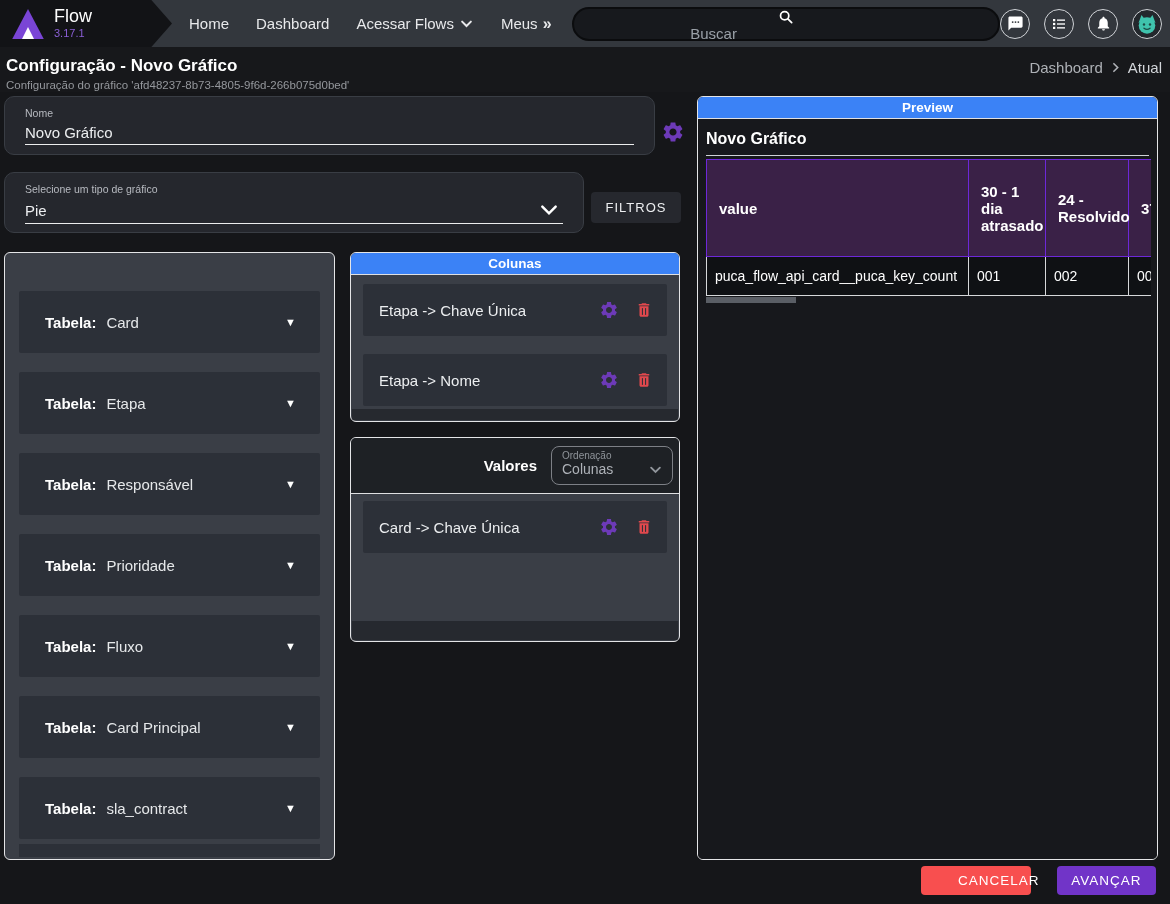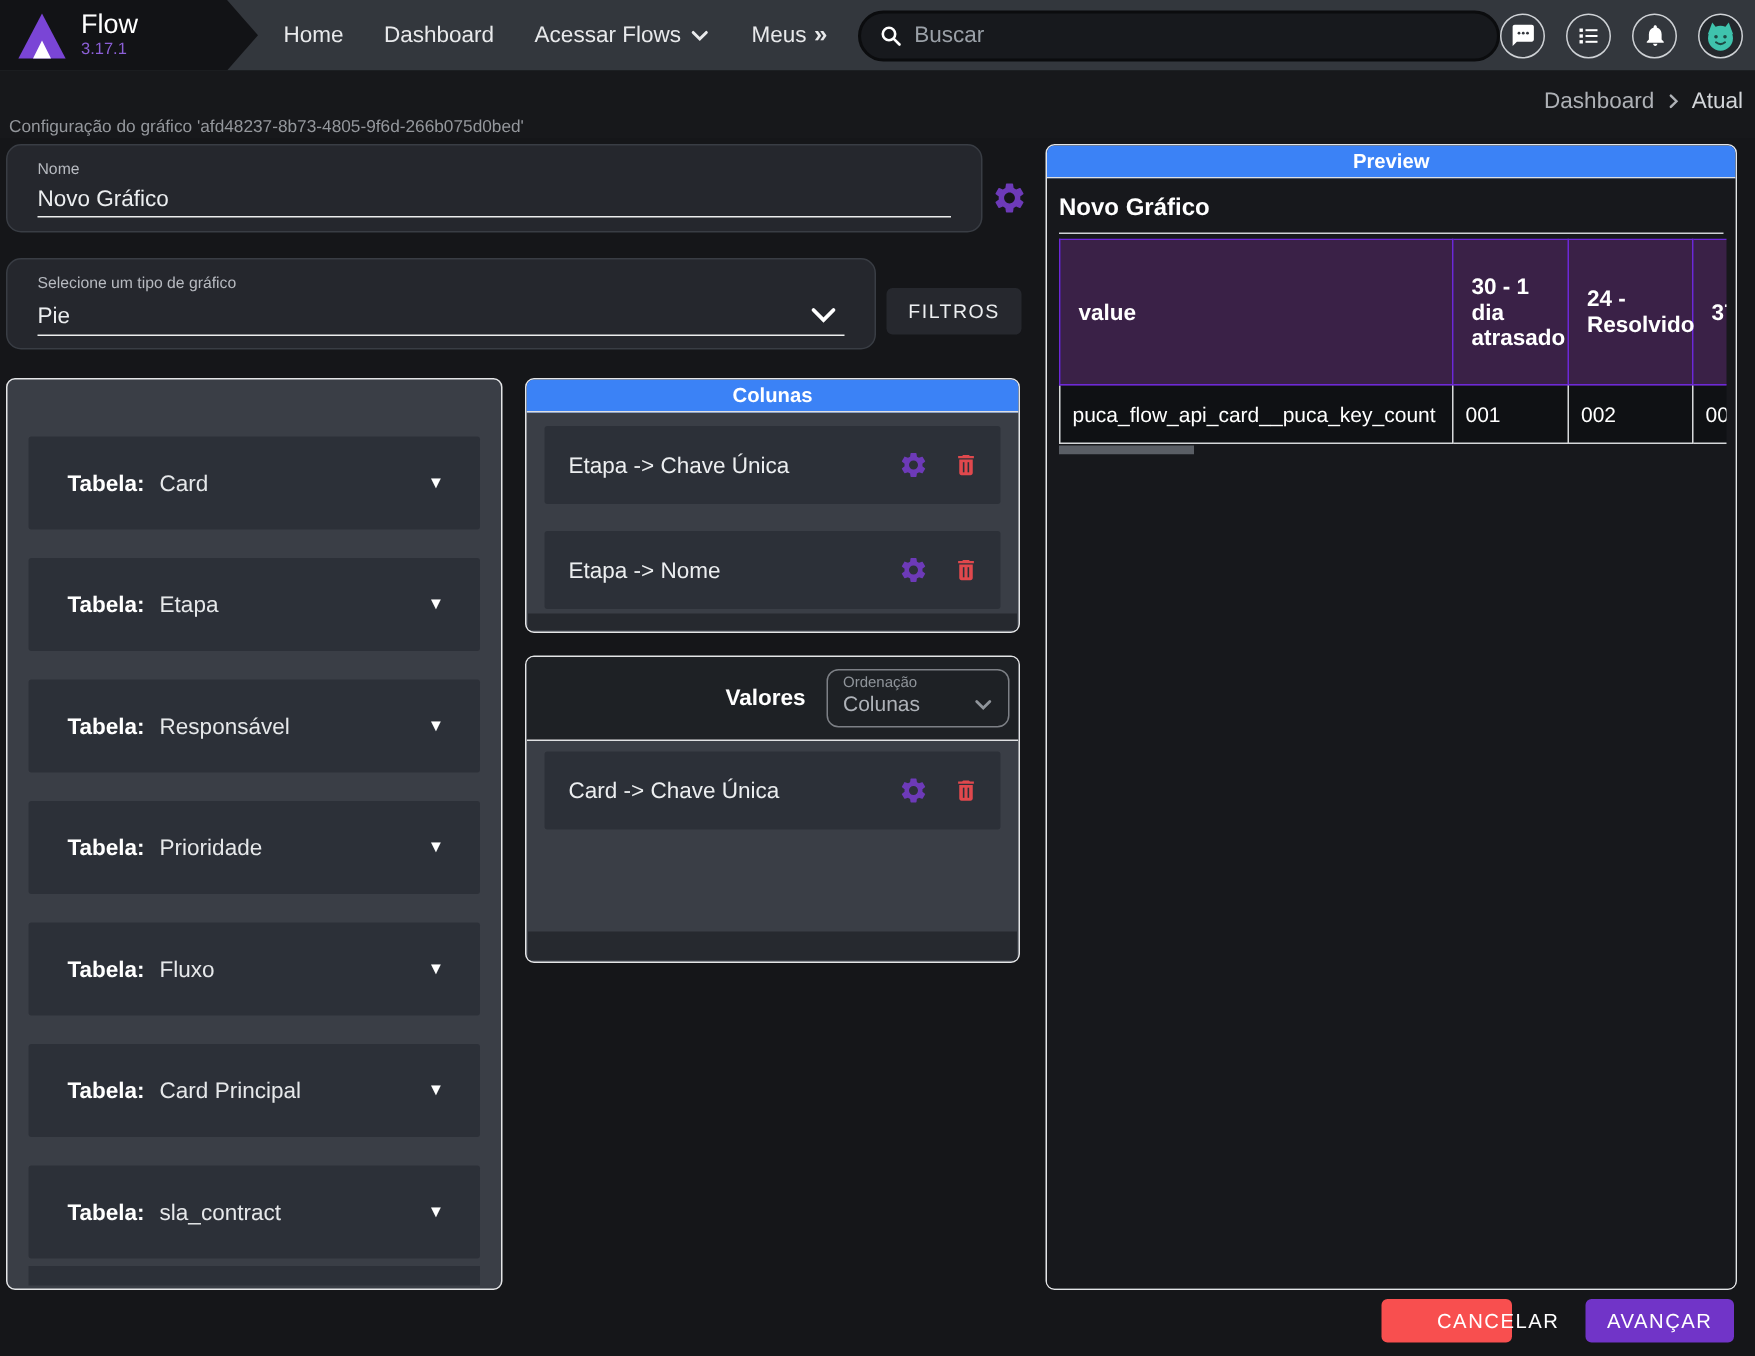--- a/index.html
+++ b/index.html
@@ -8,21 +8,21 @@
 
   
   .navbar { position:absolute; top:0; left:0; width:1170px; height:47px; background:#33373d; display:flex; align-items:center; }
   .brand { position:relative; width:172px; height:47px; background:#121316; clip-path:polygon(0 0,88% 0,100% 50%,88% 100%,0 100%); display:flex; align-items:center; padding-left:10px; flex:0 0 172px; cursor:pointer; }
   .brand-text { margin-left:8px; line-height:1.05; }
   .brand-name { color:#fff; font-weight:normal; font-size:18px; }
   .brand-ver { color:#8b5fd6; font-size:11px; margin-top:2px; }
   .nav-links { display:flex; align-items:center; gap:27px; margin-left:17px; }
   .nav-link { color:#e8e9eb; font-size:15px; text-decoration:none; cursor:pointer; display:flex; align-items:center; gap:5px; white-space:nowrap; }
   .nav-link .dbl { font-weight:bold; font-size:16px; }
-  .searchbox { margin-left:20px; width:458px; height:34px; background:#17191d; border:2px solid #0b0c0e; border-radius:17px; display:flex; align-items:center; padding:0 12px; }
+  .searchbox { margin-left:20px; width:458px; height:34px; background:#17191d; border:2px solid #0b0c0e; border-radius:17px; display:flex; align-items:center; padding:0 12px;flex-direction:column; }
   .searchbox input { flex:1; background:transparent; border:none; outline:none; color:#e8e9eb; font-size:15px; margin-left:8px; font-family:inherit; }
   .searchbox input::placeholder { color:#9aa0a7; }
   .nav-right { margin-left:auto; display:flex; align-items:center; gap:14px; padding-right:8px; }
   .circle-btn { width:30px; height:30px; border-radius:50%; border:1.5px solid #cfd2d6; display:flex; align-items:center; justify-content:center; cursor:pointer; background:transparent; }
   .circle-btn.avatar { background:#23272c; }
 
   
   .page-head { position:absolute; top:47px; left:0; width:1170px; height:45px; background:#17181b; }
   .page-title { position:absolute; top:9px; left:6px; color:#fff; font-size:17px; font-weight:bold; }
   .page-sub { position:absolute; top:32px; left:6px; color:#94979c; font-size:11.5px; }
@@ -163,20 +163,21 @@
               <circle cx="9" cy="12.5" r="1.2" fill="#1d4a44"></circle>
               <circle cx="15" cy="12.5" r="1.2" fill="#1d4a44"></circle>
               <path d="M9 16.2 q3 2.4 6 0" stroke="#1d4a44" fill="none" stroke-width="1.4" stroke-linecap="round"></path>
             </svg>
         </span>
       </div>
     </div>
   </header>
 
   <section class="page-head">
+    <h1 class="page-title">Configuração - Novo Gráfico</h1>
     <div class="page-sub">Configuração do gráfico 'afd48237-8b73-4805-9f6d-266b075d0bed'</div>
     <div class="breadcrumb">
       <span class="crumb-parent">Dashboard</span>
       <span>
         <svg width="13" height="13" viewBox="0 0 24 24" fill="none" stroke="#aeb1b6" stroke-width="3" stroke-linecap="round">
             <path d="M9 5 L16 12 L9 19"></path>
           </svg>
       </span>
       <span class="crumb-current">Atual</span>
     </div>
@@ -339,16 +340,16 @@
             <td>002</td>
             <td>001</td>
           </tr>
         </tbody>
           </table>
         <div class="pv-scroll"></div>
       </div>
     </div>
   </div>
 
-  <button class="btn btn-cancel" style="left:921px; top:866px; width:87px; height:29px;padding-left:37px;">CANCELAR</button>
+  <button class="btn btn-cancel" style="left:921px; top:866px; width:110px; height:29px;padding-left:37px;">CANCELAR</button>
   <button class="btn btn-advance" style="left:1057px; top:866px; width:99px; height:29px;">AVANÇAR</button>
 
 </div>
 
 </body></html>

